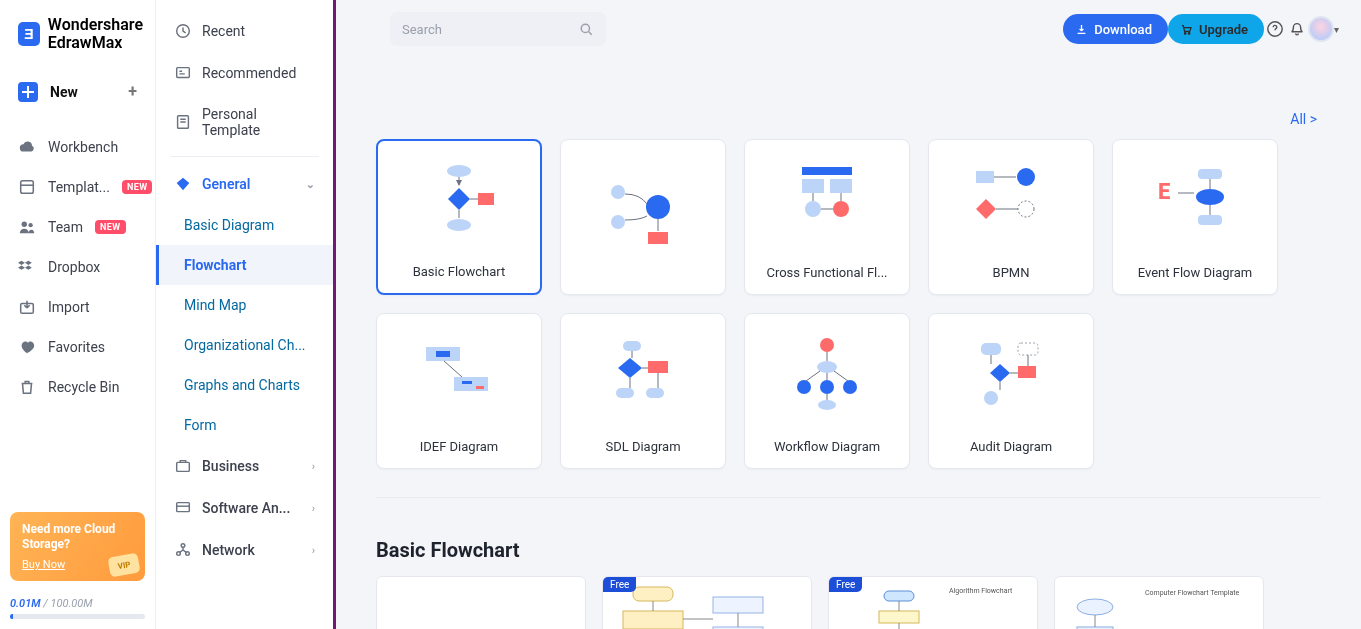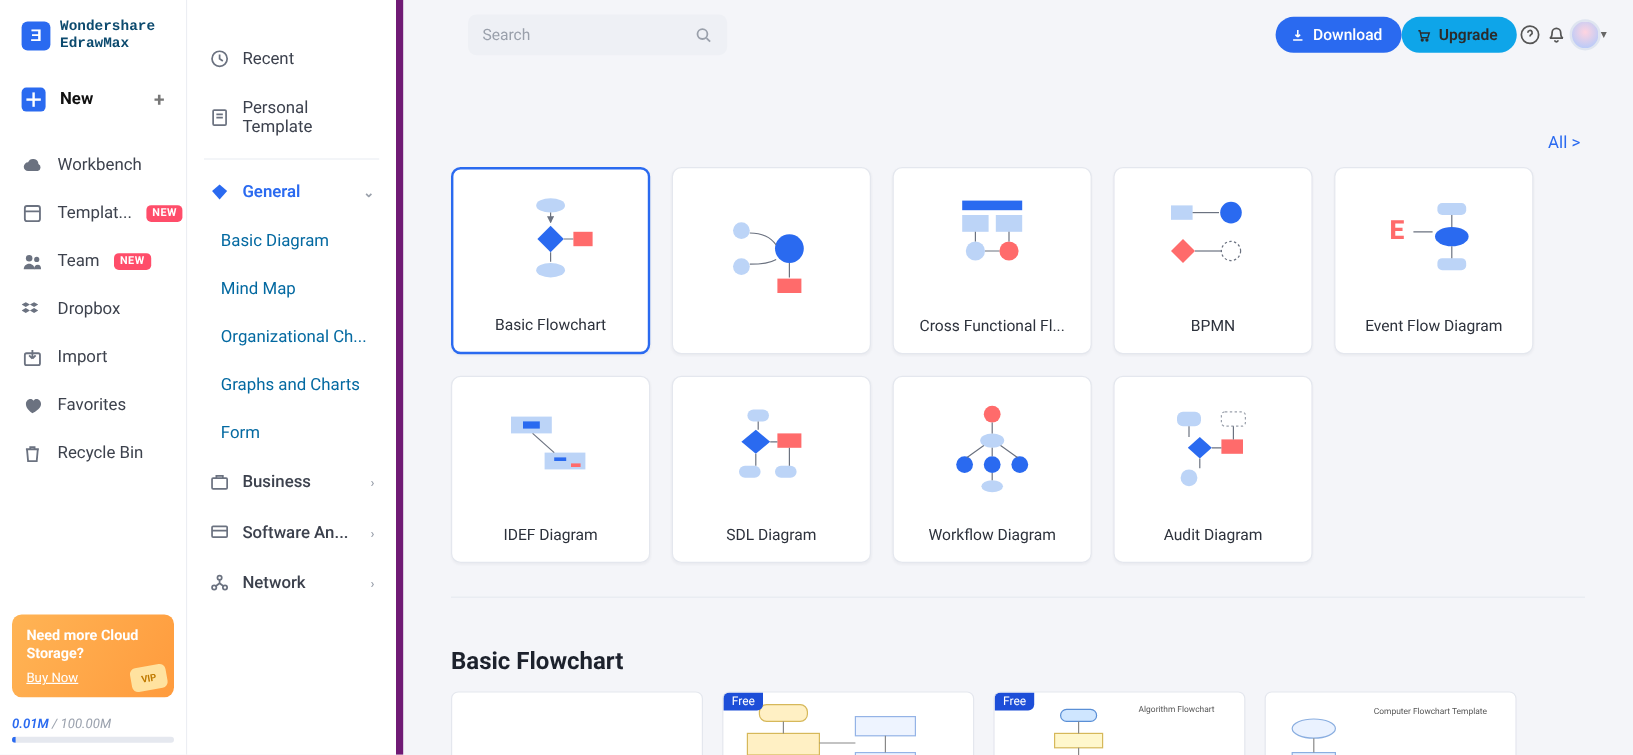--- a/index.html
+++ b/index.html
@@ -1,35 +1,35 @@
 <!DOCTYPE html>
 <html><head>
 <meta charset="utf-8">
 <style>
 * { box-sizing: border-box; margin: 0; padding: 0; font-family: -apple-system, BlinkMacSystemFont, "Segoe UI", Roboto, Arial, sans-serif; }
 body { background: #f4f5f9; width: 1361px; height: 629px; overflow: hidden; display: flex; }
 .sidebar-primary { width: 156px; background: #fff; border-right: 1px solid #eceef3; display: flex; flex-direction: column; height: 100%; }
 .logo-block { display: flex; align-items: center; gap: 8px; padding: 16px 12px 18px 18px; }
 .logo-icon { width: 24px; height: 24px; background: #2a6af0; border-radius: 5px; display:flex; align-items:center; justify-content:center; color:#fff; font-weight:700; font-size:14px; }
-.logo-text { font-size: 12px; line-height: 1.15; font-weight: 600; color: #0c4a6e; font-family: Liberation Mono, monospace; }
+.logo-text { font-size: 16px; line-height: 1.15; font-weight: 600; color: #000000; }
 .nav-item { display:flex; align-items:center; gap:12px; padding: 11px 18px; font-size: 14px; color:#3d424d; cursor:pointer; position:relative; }
 .nav-item.bold { font-weight:700; color:#111; }
 .nav-item .tail { margin-left:auto; color:#777; font-size:16px; }
 .badge-new { background:#ff4d6a; color:#fff; font-size:9px; font-weight:700; padding:2px 5px; border-radius:4px; letter-spacing:0.4px; }
 .storage-promo { margin:10px; background:linear-gradient(120deg,#ffb455,#ff9b3d); border-radius:8px; padding:10px 12px 10px 12px; color:#fff; position:relative; }
 .storage-promo .t1 { font-size:12px; font-weight:700; line-height:1.25; }
 .storage-promo .t2 { font-size:11px; margin-top:6px; text-decoration:underline; }
 .vip-chip { position:absolute; right:6px; bottom:6px; width:30px; height:20px; background:#ffe29f; border-radius:5px; display:flex; align-items:center; justify-content:center; font-size:8px; color:#c07a00; font-weight:700; transform:rotate(-10deg); }
 .storage-meter { padding: 6px 10px 10px 10px; font-size:11px;font-style:italic; }
 .storage-meter .nums { color:#2a6af0; font-weight:600; }
 .storage-meter .tot { color:#9aa1ad; }
 .storage-bar { height:5px; background:#e5e8ef; border-radius:3px; margin-top:4px; overflow:hidden; }
 .storage-bar > div { height:100%; width:2%; background:#2a6af0; }
 
-.sidebar-secondary { width: 180px; background:#fff; height:100%; border-right:6px solid #701a75; overflow-y:auto; padding-top:28px; }
+.sidebar-secondary { width: 180px; background:#fff; height:100%; border-right:3px solid #701a75; overflow-y:auto; padding-top:10px; }
 .sec-item { display:flex; align-items:center; gap:10px; padding:12px 18px; font-size:14px; color:#3c414d; cursor:pointer; position:relative; }
 .sec-item.group { font-weight:500; }
 .sec-item .chev { margin-left:auto; font-size:11px; color:#9aa0ab; }
 .sec-item.active-blue { color:#2a6af0; font-weight:600; }
 .sec-sub { padding:12px 18px 12px 28px; font-size:14px; color:#0369a1; cursor:pointer; white-space:nowrap; overflow:hidden; text-overflow:ellipsis; }
 .sec-sub.active { color:#2a6af0; font-weight:700; background:#f1f4fb; border-left:3px solid #2a6af0; padding-left:25px; }
 .sec-divider { height:1px; background:#eceef3; margin:6px 14px; }
 
 .main { flex:1; display:flex; flex-direction:column; height:100%; overflow:hidden;justify-content:center; }
 .topbar { display:flex; align-items:center; padding:12px 22px 8px 54px; gap:10px; }
@@ -167,39 +167,49 @@
         <svg viewBox="0 0 20 20" fill="none" stroke="currentColor" stroke-width="1.6">
           <circle cx="10" cy="10" r="7"></circle>
           <path d="M10 6v4l3 2"></path>
         </svg>
       </span>
     <span>Recent</span>
   </div>
   <div class="sec-item">
     <span class="sec-icon">
         <svg viewBox="0 0 20 20" fill="none" stroke="currentColor" stroke-width="1.6">
+          <rect x="3" y="4" width="14" height="11" rx="1"></rect>
+          <path d="M6 8h3M6 11h6"></path>
+        </svg>
+      </span>
+    <span>Recommended</span>
+  </div>
+  <div class="sec-item">
+    <span class="sec-icon">
+        <svg viewBox="0 0 20 20" fill="none" stroke="currentColor" stroke-width="1.6">
           <rect x="4" y="3" width="12" height="14" rx="1"></rect>
           <path d="M7 7h6M7 10h6"></path>
         </svg>
       </span>
     <span>Personal Template</span>
   </div>
 
   <div class="sec-divider"></div>
 
   <div class="sec-item group active-blue">
     <span class="sec-icon" style="color:#2a6af0">
         <svg viewBox="0 0 20 20" fill="currentColor">
           <path d="M3 9l7-6 7 6-7 8-7-8z"></path>
         </svg>
       </span>
     <span>General</span>
     <span class="chev">⌄</span>
   </div>
   <div class="sec-sub">Basic Diagram</div>
+  <div class="sec-sub active">Flowchart</div>
   <div class="sec-sub">Mind Map</div>
   <div class="sec-sub">Organizational Ch...</div>
   <div class="sec-sub">Graphs and Charts</div>
   <div class="sec-sub">Form</div>
 
   <div class="sec-item group">
     <span class="sec-icon">
         <svg viewBox="0 0 20 20" fill="none" stroke="currentColor" stroke-width="1.6">
           <rect x="3" y="6" width="14" height="10" rx="1"></rect>
           <path d="M7 6V4h6v2"></path>

